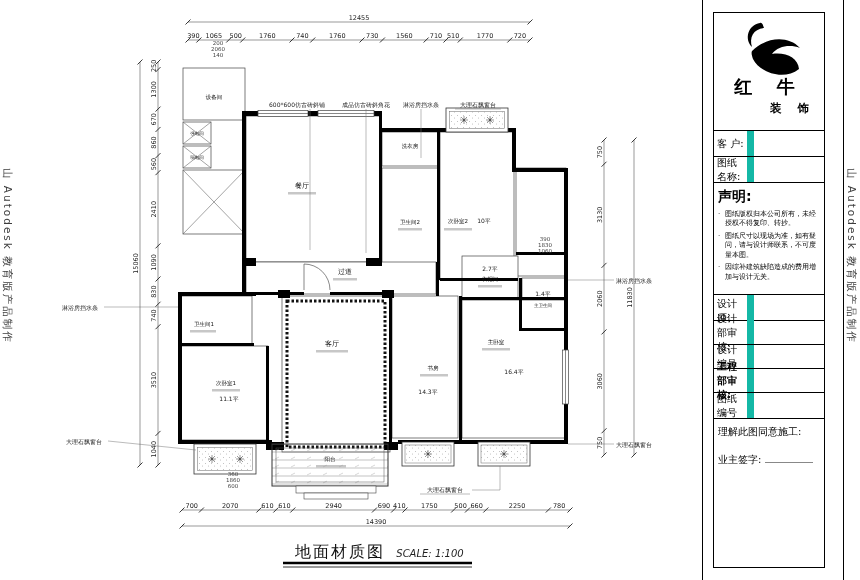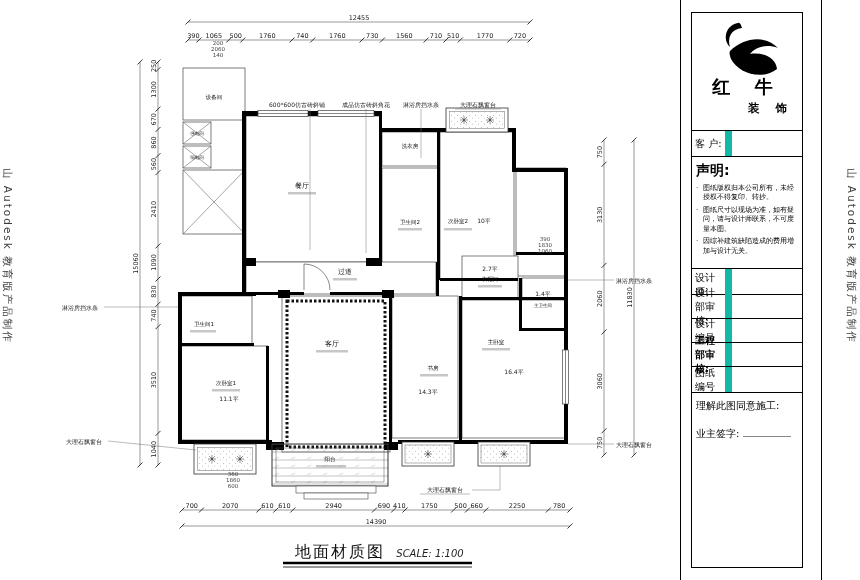--- a/index.html
+++ b/index.html
@@ -22,21 +22,21 @@
   .annm{font-size:6px;fill:#222;text-anchor:middle;}
   .sdim{font-size:5.5px;fill:#444;text-anchor:middle;}
   .ns{fill:#999;opacity:.55;}
   .ldr{stroke:#777;stroke-width:0.5;fill:none;}
   .dimline{stroke:#555;stroke-width:0.6;}
   .dimtick{stroke:#222;stroke-width:0.9;}
   .dimtext{font-size:6.5px;fill:#222;text-anchor:middle;}
   .ttl{font-size:16px;fill:#111;text-anchor:middle;letter-spacing:2px;}
   .scale{font-size:10px;fill:#222;font-style:italic;text-anchor:middle;}
   
-  .sheet-col{position:absolute;left:680px;top:0;width:142px;height:580px;
+  .sheet-col{position:absolute;left:702px;top:0;width:142px;height:580px;
      border-left:1.5px solid #000;border-right:1.5px solid #000;box-sizing:border-box;}
   .tb{position:absolute;left:10px;top:12px;width:112px;height:556px;border:1px solid #000;
      box-sizing:border-box;display:flex;flex-direction:column;}
   .tb .blk{border-bottom:1px solid #000;box-sizing:border-box;}
   .row{display:flex;align-items:stretch;}
   .lab{width:40px;border-right:7px solid #14b8a6;font-size:10px;color:#000;
      display:flex;align-items:center;padding:2px 1px 2px 3px;box-sizing:border-box;}
   .val{flex:1;}
   .logo-blk{height:118px;position:relative;}
   .brand1{position:absolute;left:0;top:62px;width:100%;text-align:center;font-size:18px;
@@ -410,20 +410,24 @@
           <path d="M38,36 C52,22 74,20 86,33 C76,29 64,31 58,39 C72,37 84,43 85,54 C70,66 46,58 39,44 C38,41 37,38 38,36 Z" fill="#000"></path>
         </svg>
         <div class="brand1">红 牛</div>
         <div class="brand2">装 饰</div>
       </div>
 
       <div class="blk row" style="height:26px;">
         <div class="lab">客  户:</div>
         <div class="val"></div>
       </div>
+      <div class="blk row" style="height:26px;">
+        <div class="lab">图纸名称:</div>
+        <div class="val"></div>
+      </div>
 
       <div class="blk stmt">
         <div class="stmt-title">声明:</div>
         <div class="stmt-item">
           <span class="b">·</span>
           <span>图纸版权归本公司所有，未经授权不得复印、转抄。</span>
         </div>
         <div class="stmt-item">
           <span class="b">·</span>
           <span>图纸尺寸以现场为准，如有疑问，请与设计师联系，不可度量本图。</span>

